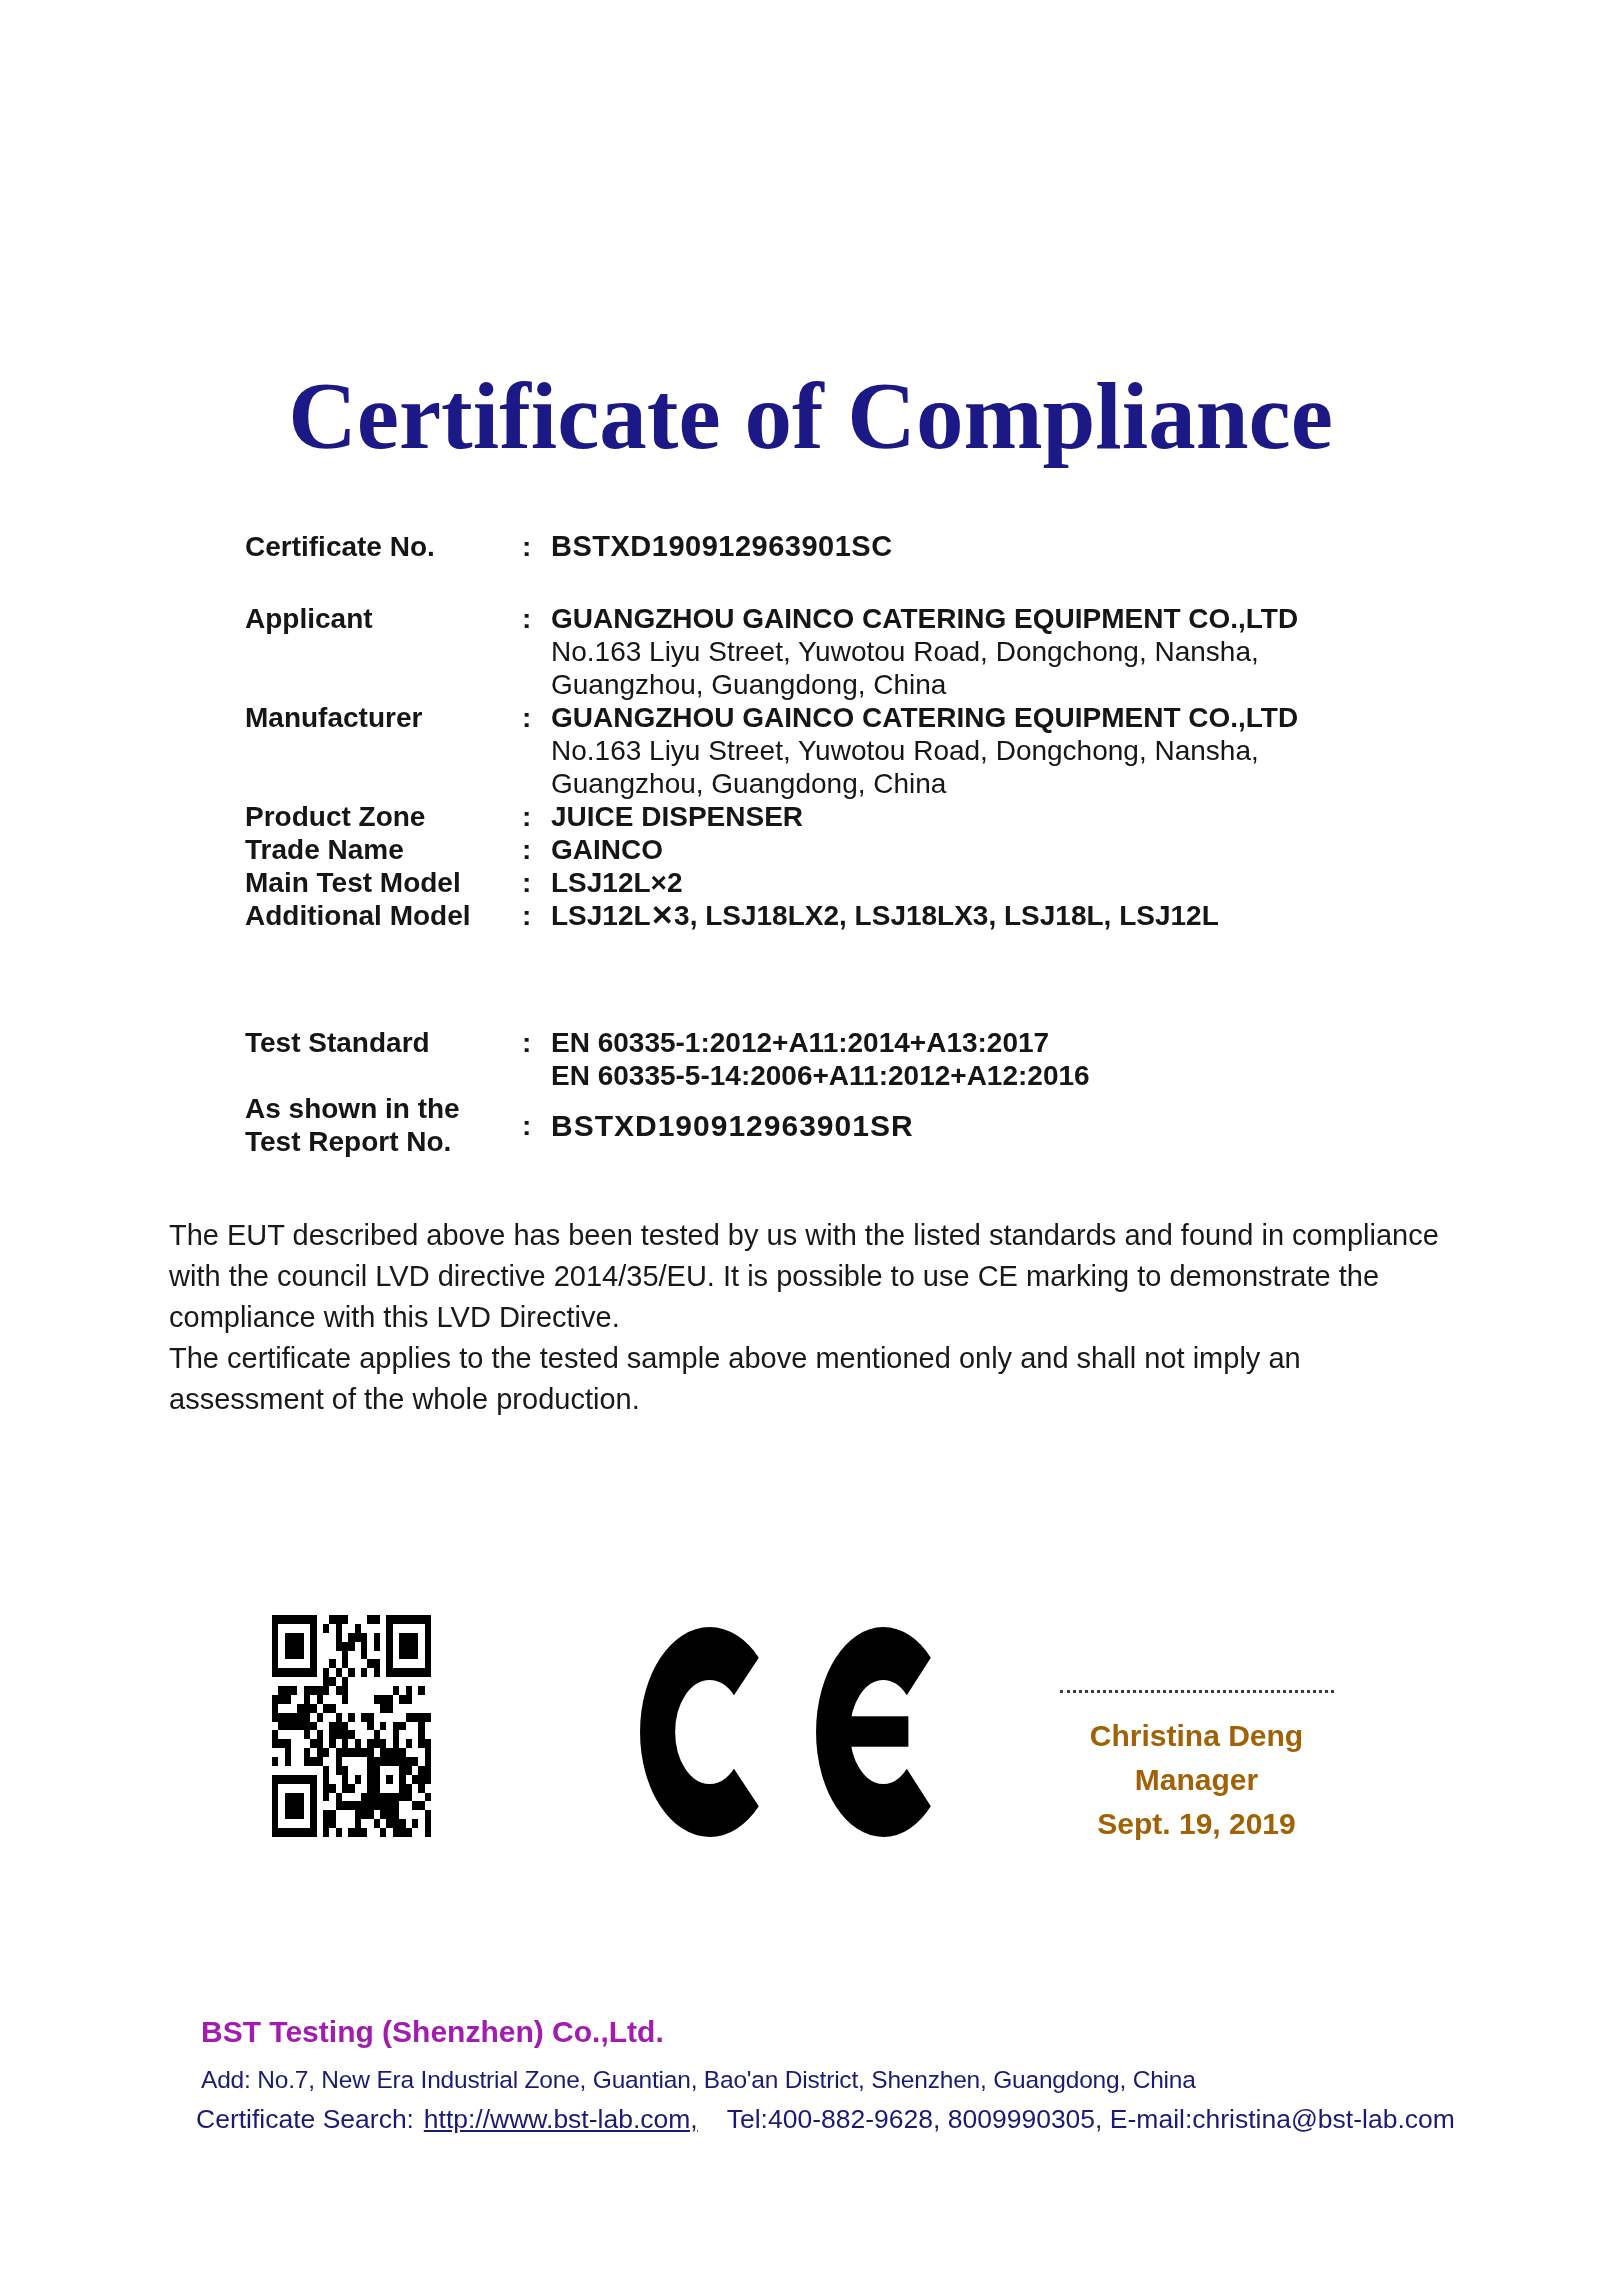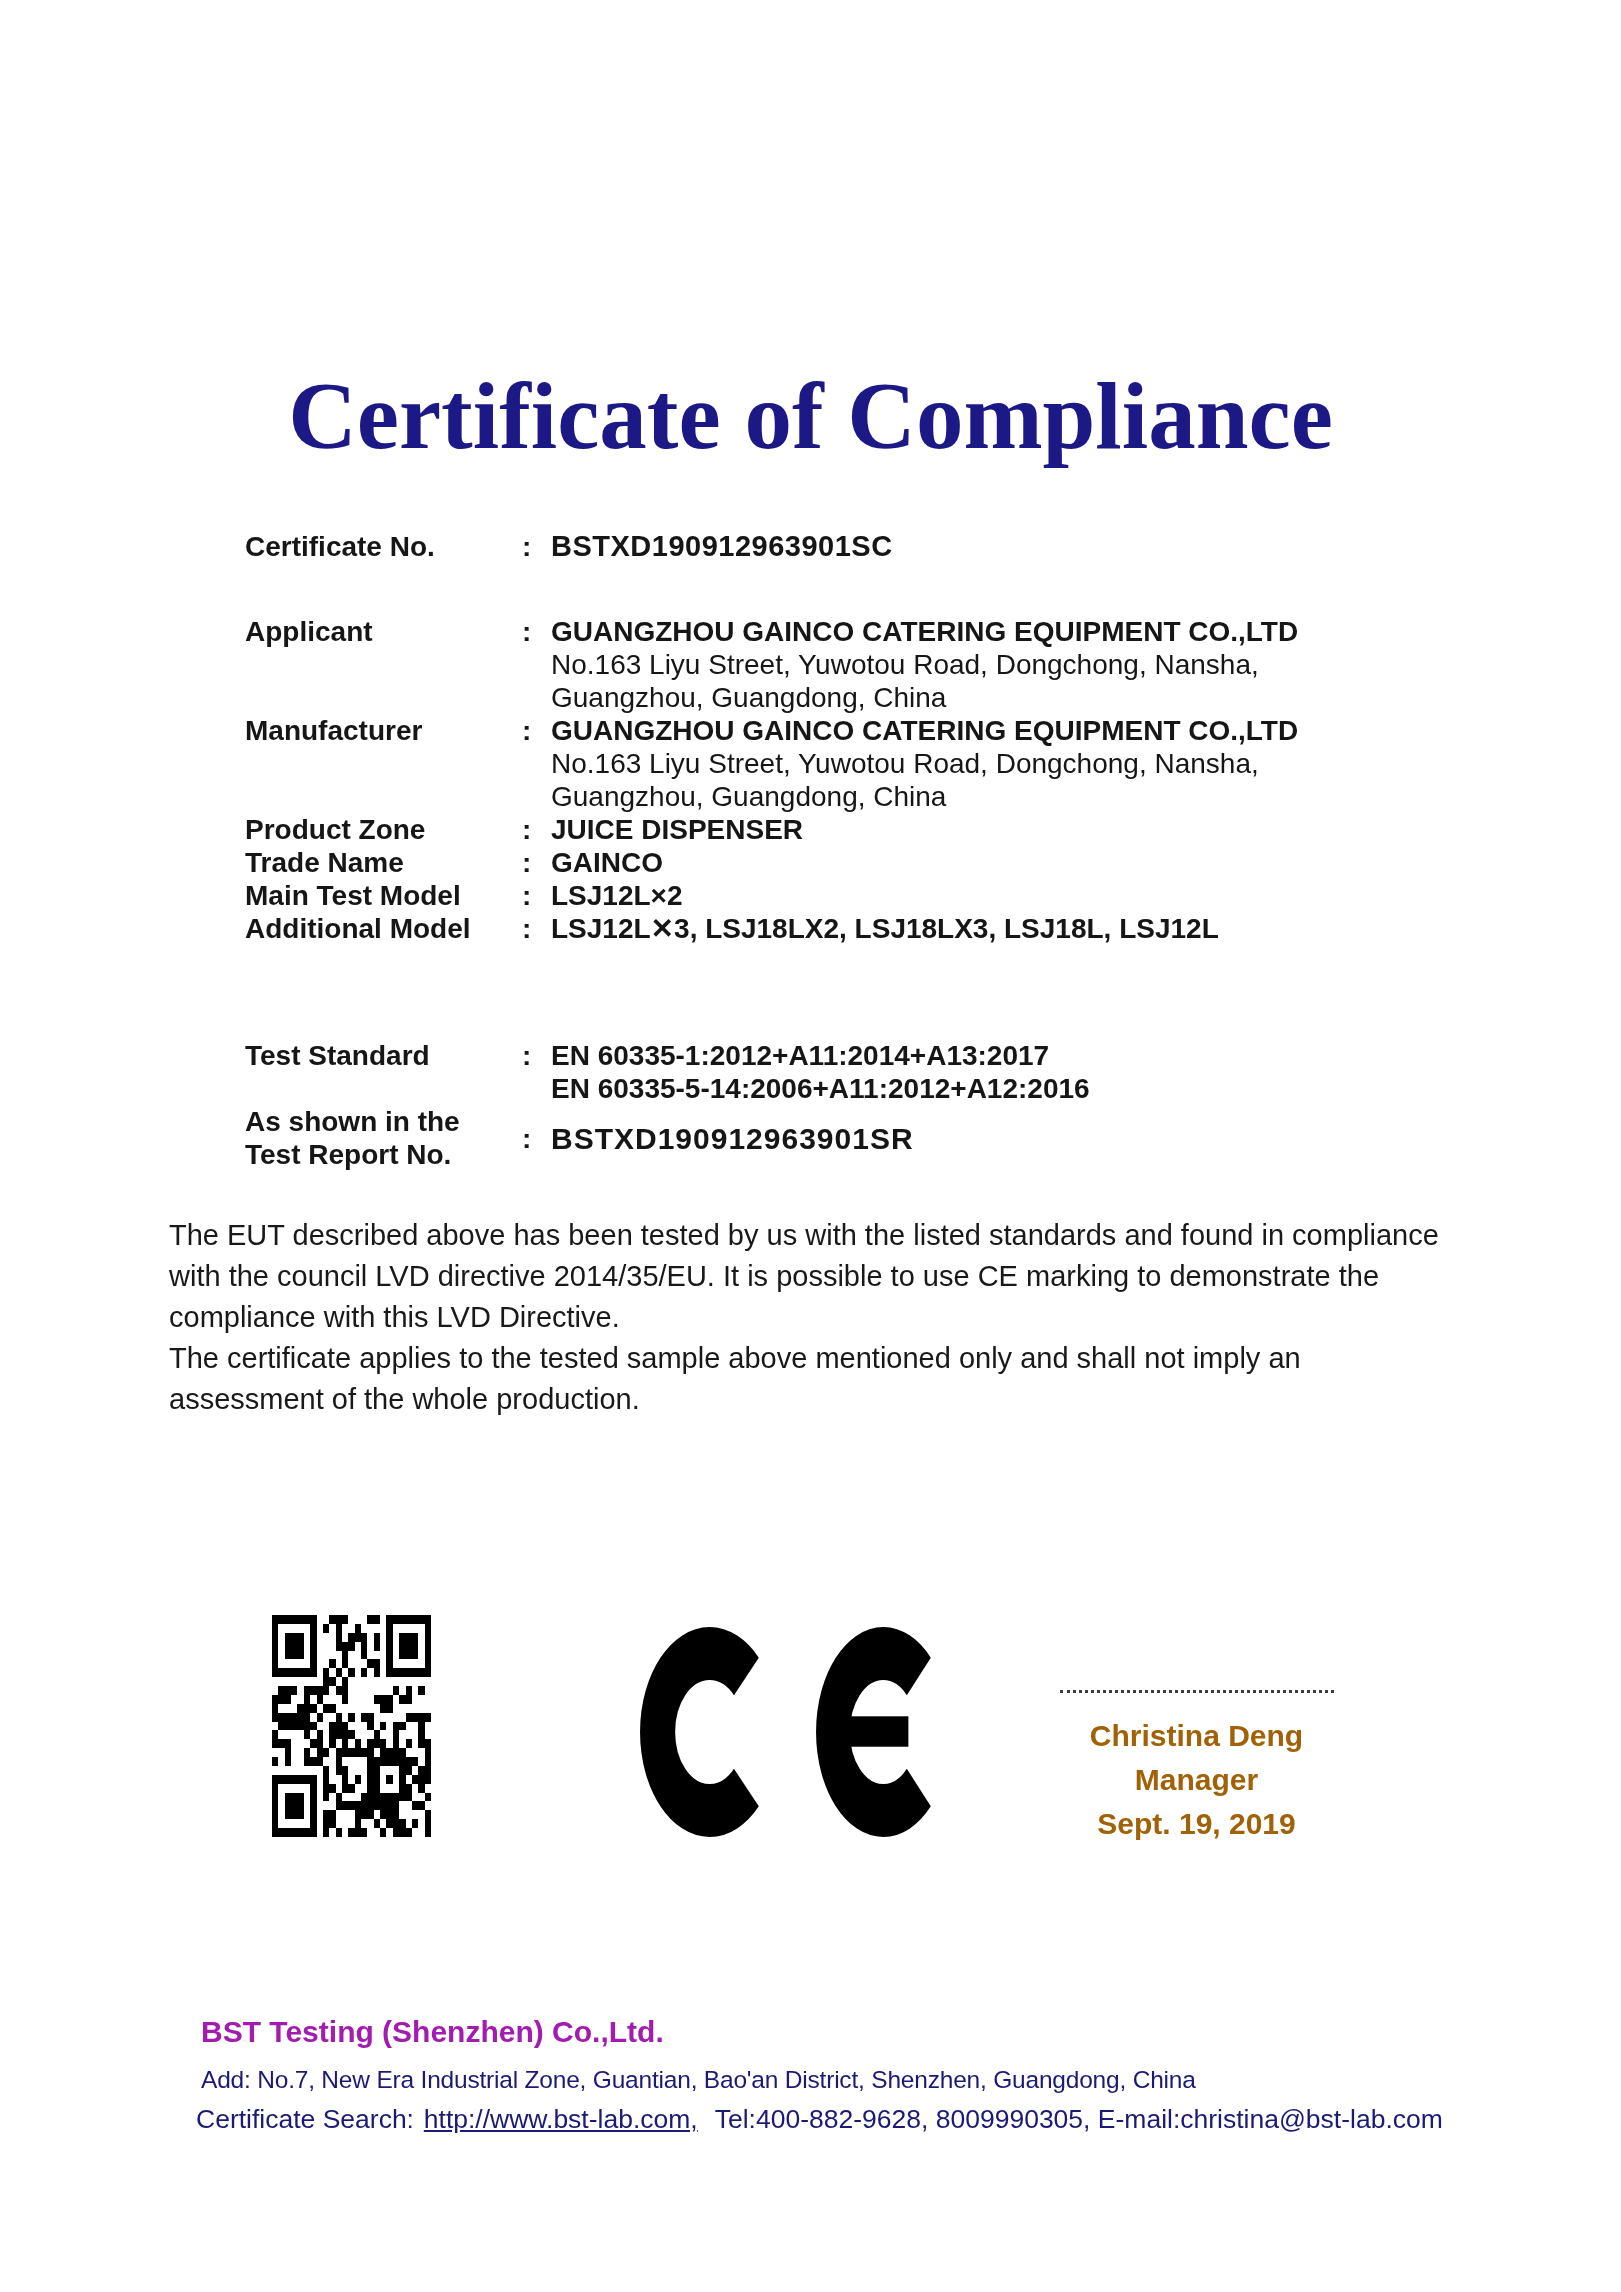--- a/index.html
+++ b/index.html
@@ -15,21 +15,21 @@
   .fields{position:absolute;left:245px;top:530px;width:1171px;}
   .frow{display:flex;align-items:flex-start;}
   .frow.center{align-items:center;}
   .flabel{width:277px;font-weight:bold;font-size:28px;line-height:33px;flex:none;}
   .fcolon{width:29px;font-weight:bold;font-size:28px;line-height:33px;flex:none;}
   .fvalue{flex:1;font-size:28px;line-height:33px;}
   .fvalue .line{display:block;}
   .b{font-weight:bold;}
   .certno-val{font-weight:bold;font-size:29px;letter-spacing:0.5px;}
   .report-val{font-weight:bold;font-size:30px;letter-spacing:1px;}
-  .mt45{margin-top:52px;}
+  .mt45{margin-top:39px;}
   .mt96{margin-top:94px;}
   .bodytext{
     position:absolute;left:169px;top:1215px;width:1276px;
     font-size:29px;line-height:41px;color:#191919;
   }
   .bodytext p{margin:0;}
   .qr{
     position:absolute;left:272px;top:1615px;width:159px;height:222px;
     display:grid;grid-template-columns:repeat(25,1fr);grid-template-rows:repeat(25,1fr);
   }
@@ -38,21 +38,21 @@
   .ce{position:absolute;top:1627px;}
   .ce-c{left:640px;}
   .ce-e{left:816px;}
   .signature{position:absolute;left:1024px;top:1678px;width:345px;text-align:center;}
   .sig-line{width:274px;margin:11.8px auto 21.6px auto;height:0;border-bottom:3.9px dotted #3c3c3c;}
   .sig-name,.sig-role,.sig-date{font-weight:bold;font-size:30px;line-height:44px;color:#a16207;}
   .footer-company{position:absolute;left:201px;top:2015px;font-size:30px;font-weight:bold;color:#a21caf;}
   .footer-address{position:absolute;left:201px;top:2066px;font-size:24.5px;color:#1b1a74;letter-spacing:-0.2px;}
   .footer-search{position:absolute;left:196px;top:2104px;font-size:26.5px;color:#1b1a74;}
   .footer-search .url{text-decoration:underline;color:#1b1a74;margin-left:9.8px;cursor:pointer;}
-  .footer-search .contact{margin-left:17px;text-align:center;}
+  .footer-search .contact{margin-left:29px;text-align:center;}
 </style>
 </head>
 <body>
 
 <div class="page">
 
   <h1 class="title">Certificate of Compliance</h1>
 
   <div class="fields">
 

